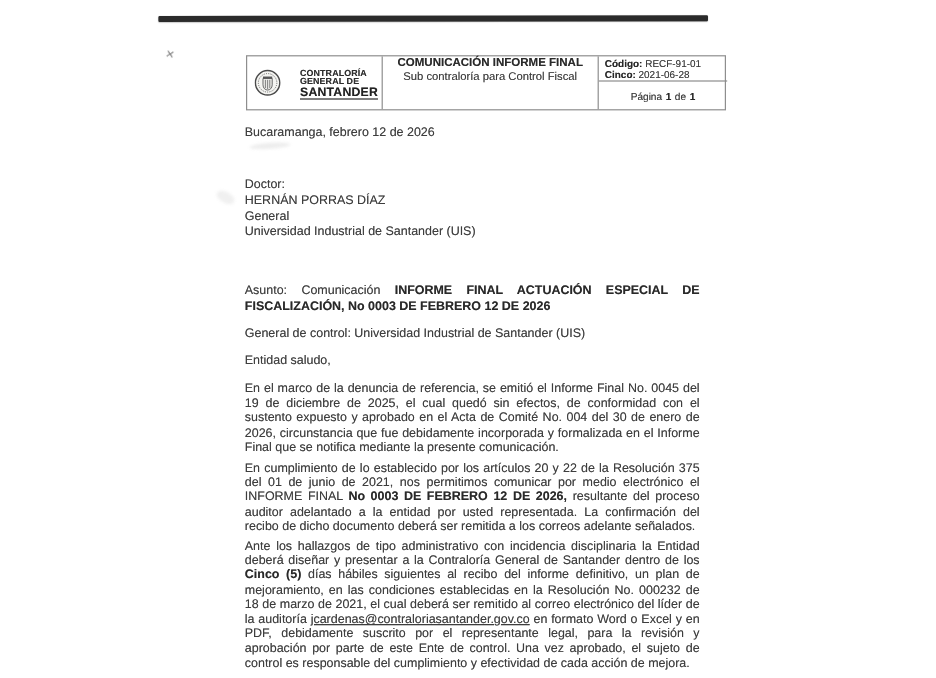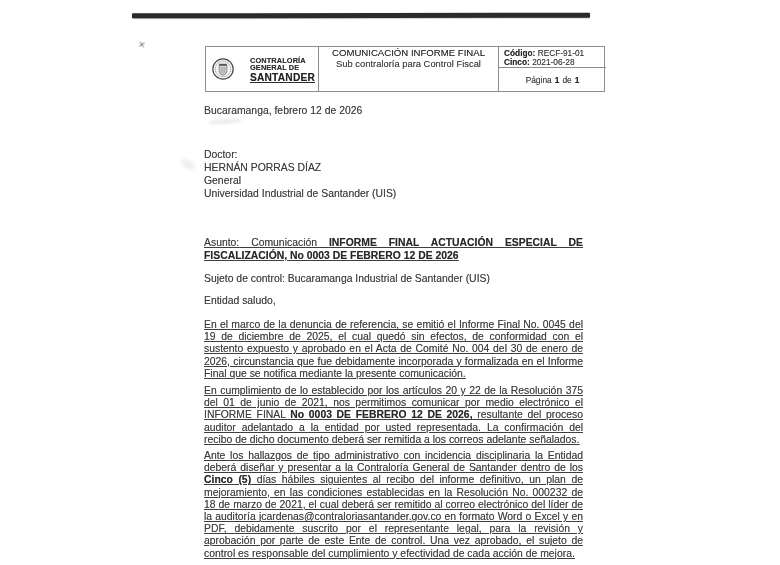--- a/index.html
+++ b/index.html
@@ -55,39 +55,39 @@
   }
 
   .split-cell { display:grid; grid-template-rows:21px 1fr; }
   .hrow-top { border-bottom:1px solid #8e8e8e; }
 
   .center-title {
     text-align:center; font-weight:700; font-size:9.6px; line-height:9.9px;
     color:#2a2a2a; padding-top:1px;
   }
   .center-sub { text-align:center; padding-top:1px; }
-  .center-sub .line-bold { font-weight:400; font-size:9.6px; line-height:10.5px; color:#2a2a2a; }
+  .center-sub .line-bold { font-weight:700; font-size:9.6px; line-height:10.5px; color:#2a2a2a; }
   .center-sub .line-reg  { font-size:9.4px; line-height:10.5px; color:#3e3e3e; }
 
   .meta-top { padding:1.5px 0 0 5px; font-size:8.3px; line-height:9.3px; color:#3c3c3c; }
   .meta-top b { color:#272727; }
   .meta-page {
     display:flex; align-items:center; justify-content:center;
     font-size:8.4px; color:#3c3c3c;
   }
   .meta-page b { color:#272727; }
   .meta-page > * { margin:0 1.5px; }
 
   
   .tblock {
     position:absolute; left:191px; width:379px;
     font-size:10.4px; line-height:12.2px; color:#3e3e3e;margin-left:13px;
   }
   .tblock b { color:#292929; }
-  .just { text-align:justify;text-decoration:underline; }
+  .just { text-align:justify; }
   .recipient { line-height:13px; }
   .subject { line-height:12.6px; font-weight:400; }
   .subject .sb { font-weight:700; color:#292929; }
   .email { text-decoration:underline; text-underline-offset:1px; }
 </style>
 </head>
 <body>
 
 <div class="page doc-text">
 
@@ -142,21 +142,21 @@
     <div>General</div>
     <div>Universidad Industrial de Santander (UIS)</div>
   </div>
 
   <div class="tblock subject just" style="top:237px">
     <span>Asunto:</span>
     <span>Comunicación</span>
     <span class="sb">INFORME FINAL ACTUACIÓN ESPECIAL DE FISCALIZACIÓN, No 0003 DE FEBRERO 12 DE 2026</span>
   </div>
 
-  <div class="tblock" style="top:273px">Sujeto de control: Bucaramanga Industrial de Santander (UIS)</div>
+  <div class="tblock" style="top:273px">General de control: Universidad Industrial de Santander (UIS)</div>
 
   <div class="tblock" style="top:295px">Entidad saludo,</div>
 
   <div class="tblock just" style="top:319px">En el marco de la denuncia de referencia, se emitió el Informe Final No. 0045 del 19 de diciembre de 2025, el cual quedó sin efectos, de conformidad con el sustento expuesto y aprobado en el Acta de Comité No. 004 del 30 de enero de 2026, circunstancia que fue debidamente incorporada y formalizada en el Informe Final que se notifica mediante la presente comunicación.</div>
 
   <div class="tblock just" style="top:385px"><span>En cumplimiento de lo establecido por los artículos 20 y 22 de la Resolución 375 del 01 de junio de 2021, nos permitimos comunicar por medio electrónico el INFORME FINAL </span><b>No 0003 DE FEBRERO 12 DE 2026,</b><span> resultante del proceso auditor adelantado a la entidad por usted representada. La confirmación del recibo de dicho documento deberá ser remitida a los correos adelante señalados.</span></div>
 
   <div class="tblock just" style="top:450px"><span>Ante los hallazgos de tipo administrativo con incidencia disciplinaria la Entidad deberá diseñar y presentar a la Contraloría General de Santander dentro de los </span><b>Cinco (5)</b><span> días hábiles siguientes al recibo del informe definitivo, un plan de mejoramiento, en las condiciones establecidas en la Resolución No. 000232 de 18 de marzo de 2021, el cual deberá ser remitido al correo electrónico del líder de la auditoría </span><span class="email">jcardenas@contraloriasantander.gov.co</span><span> en formato Word o Excel y en PDF, debidamente suscrito por el representante legal, para la revisión y aprobación por parte de este Ente de control. Una vez aprobado, el sujeto de control es responsable del cumplimiento y efectividad de cada acción de mejora.</span></div>
 
 </div>

